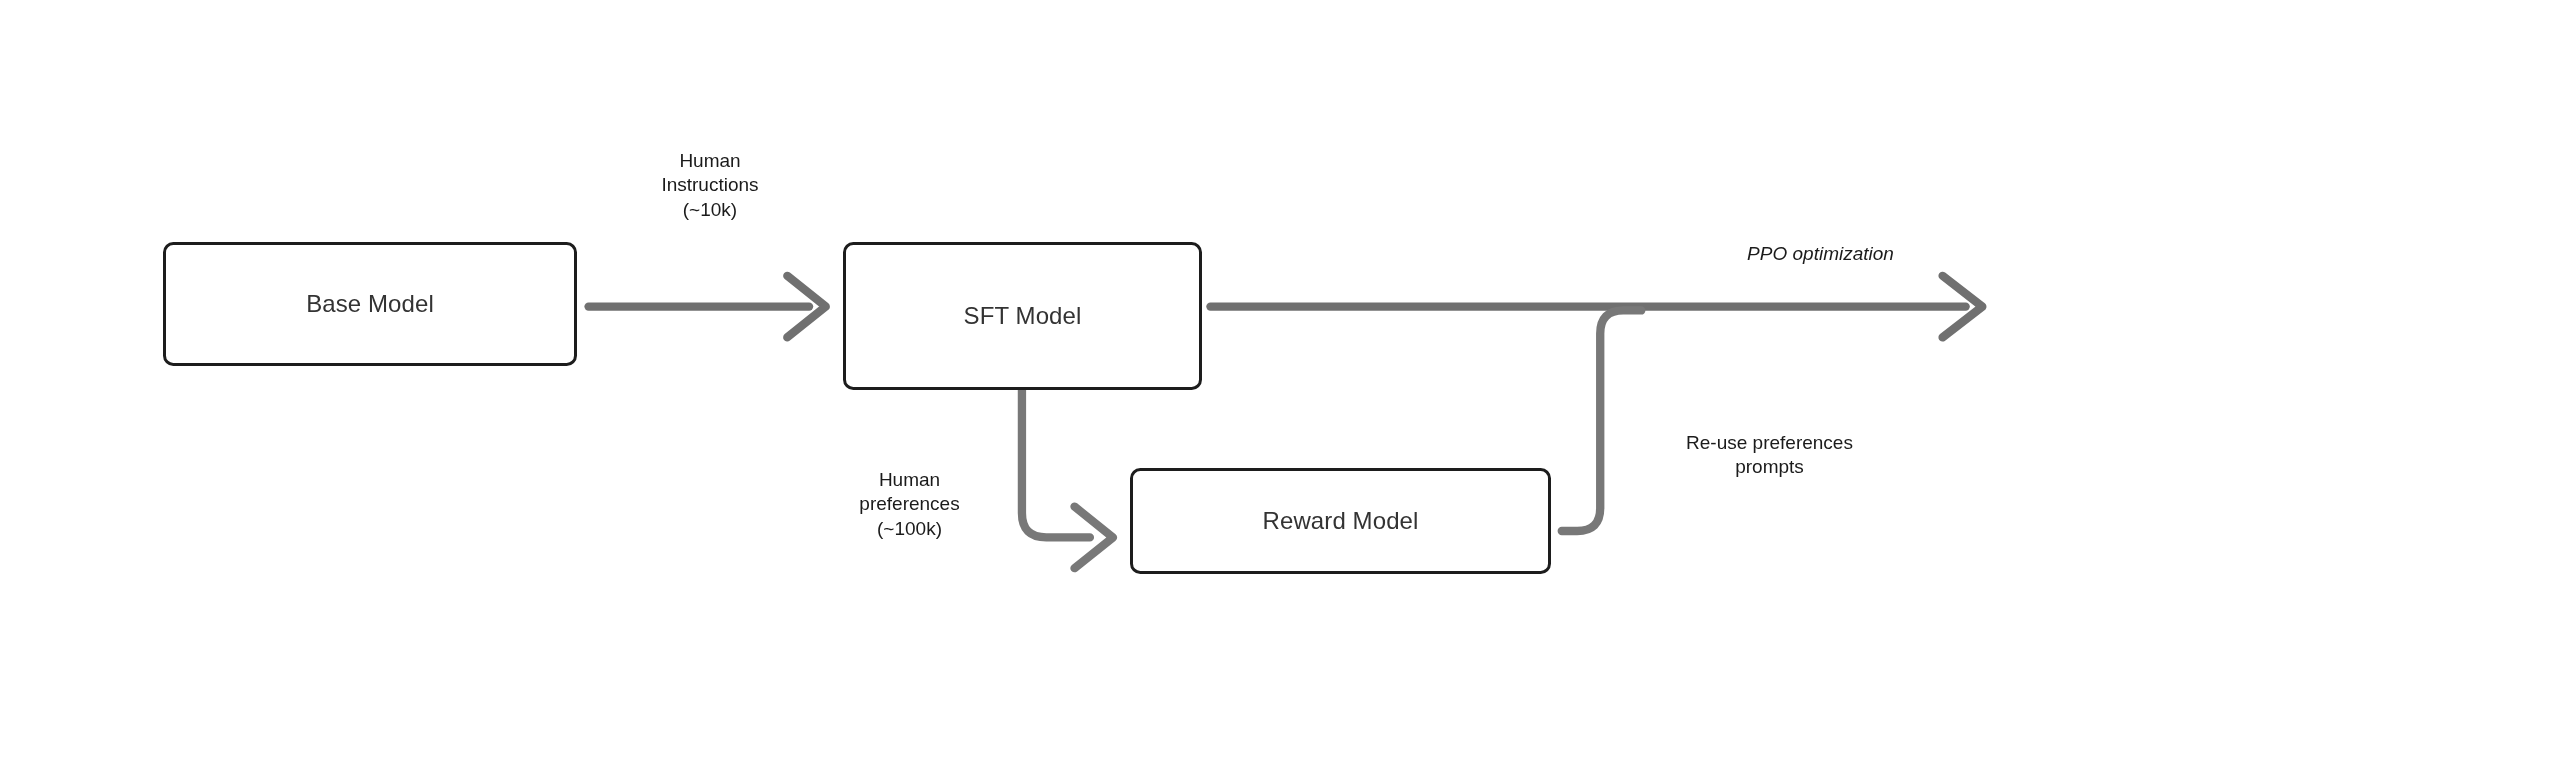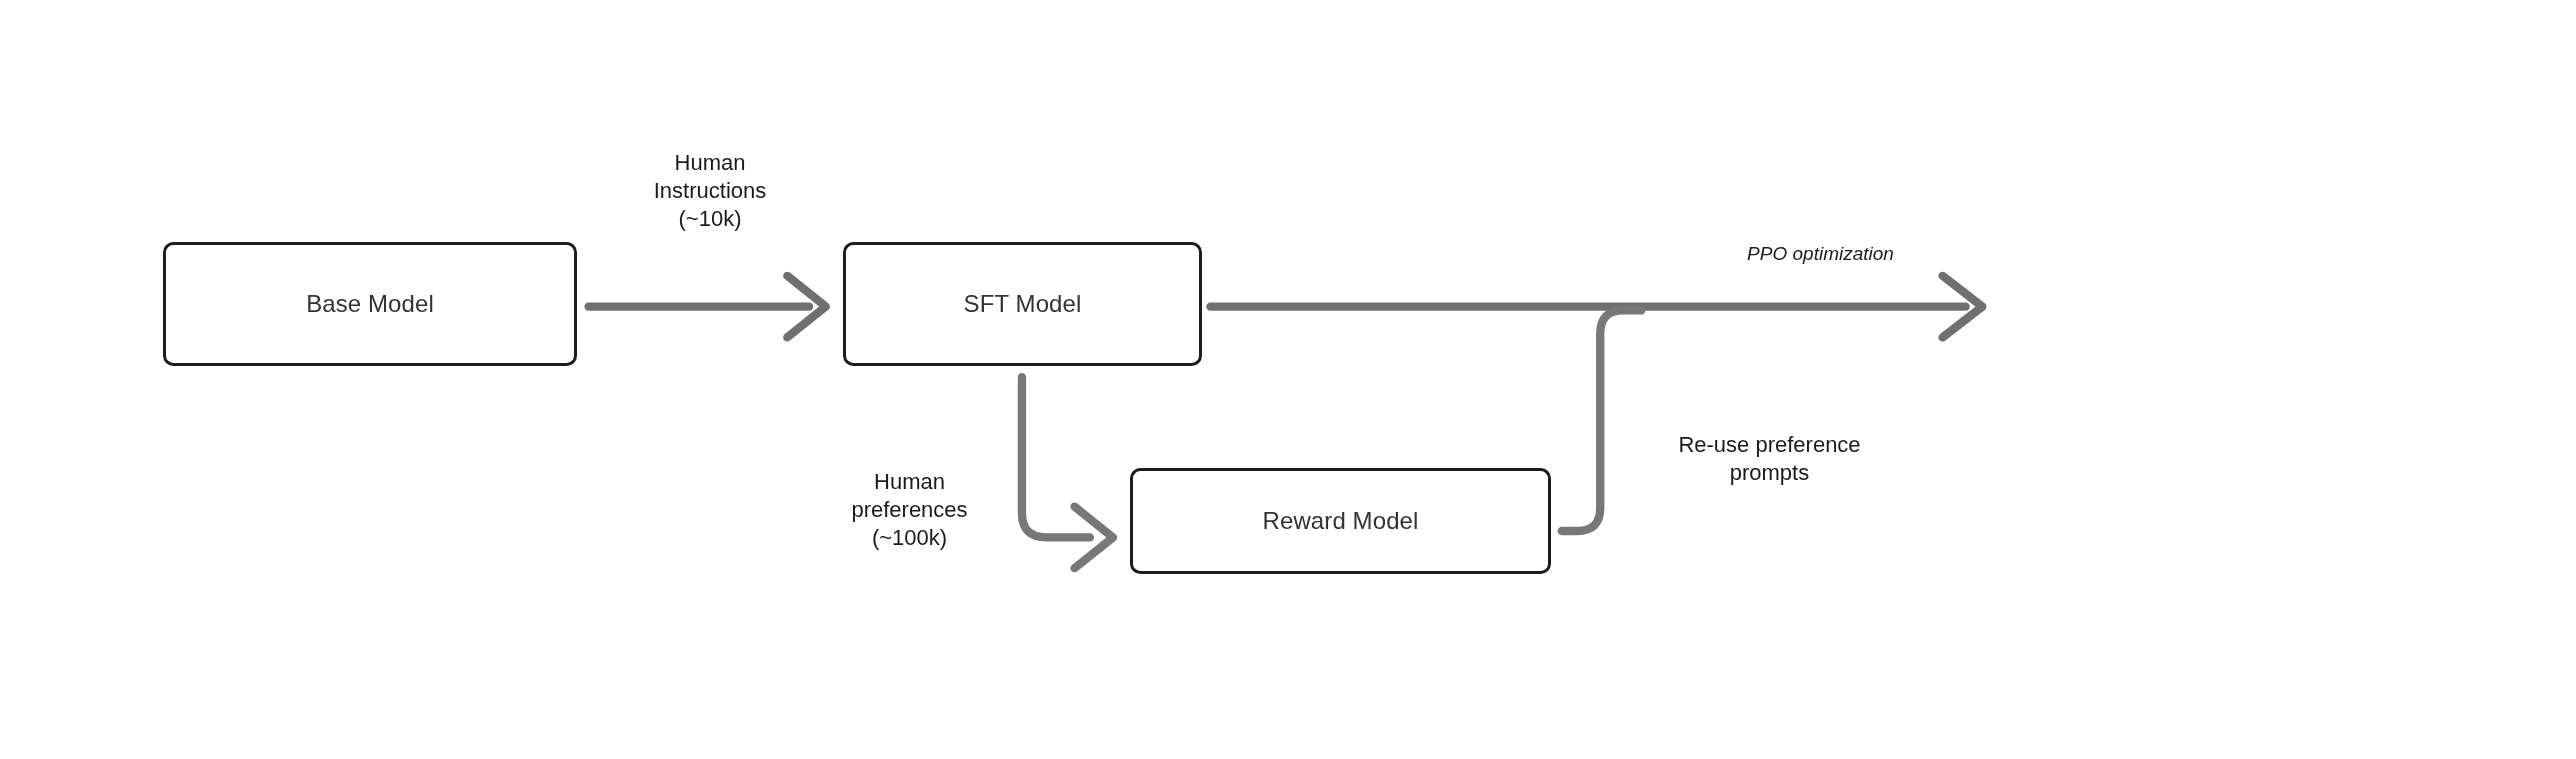--- a/index.html
+++ b/index.html
@@ -39,34 +39,34 @@
   .node-label {
     font-size: 24px;
     line-height: 1.1;
     color: #333333;
     letter-spacing: 0.1px;
     white-space: nowrap;
   }
   .edge-label {
     position: absolute;
     color: #1b1b1b;
-    font-size: 22px;
+    font-size: 19px;
     line-height: 1.28;
     text-align: center;
     white-space: pre-line;
     z-index: 3;
   }
   .edge-label.italic {
     font-style: italic;
     font-size: 19px;
   }
 
   
   #node-base    { left: 163px;  top: 242px; width: 414px; height: 124px; }
-  #node-sft     { left: 843px; top: 242px; width: 359px; height: 124px; }
+  #node-sft     { left: 843px; top: 242px; width: 359px; height: 148px; }
   #node-reward  { left: 1130px; top: 468px; width: 421px; height: 106px; }
   #node-aligned { left: 1999px; top: 242px; width: 413px; height: 124px; }
 
   
   #label-human-instructions { left: 585px;  top: 149px; width: 250px; }
   #label-human-preferences  { left: 807px; top: 468px; width: 205px; }
   #label-ppo                { left: 1641px; top: 242px; width: 359px; }
   #label-reuse              { left: 1622px; top: 431px; width: 295px; }
 </style>
 </head>
@@ -112,17 +112,17 @@
   <div class="edge-label" id="label-human-instructions">Human
 Instructions
 (~10k)</div>
 
   <div class="edge-label" id="label-human-preferences">Human
 preferences
 (~100k)</div>
 
   <div class="edge-label italic" id="label-ppo">PPO optimization</div>
 
-  <div class="edge-label" id="label-reuse">Re-use preference
+  <div class="edge-label" id="label-reuse">Re-use preferences
 prompts</div>
 
 </div>
 
 
 </body></html>

